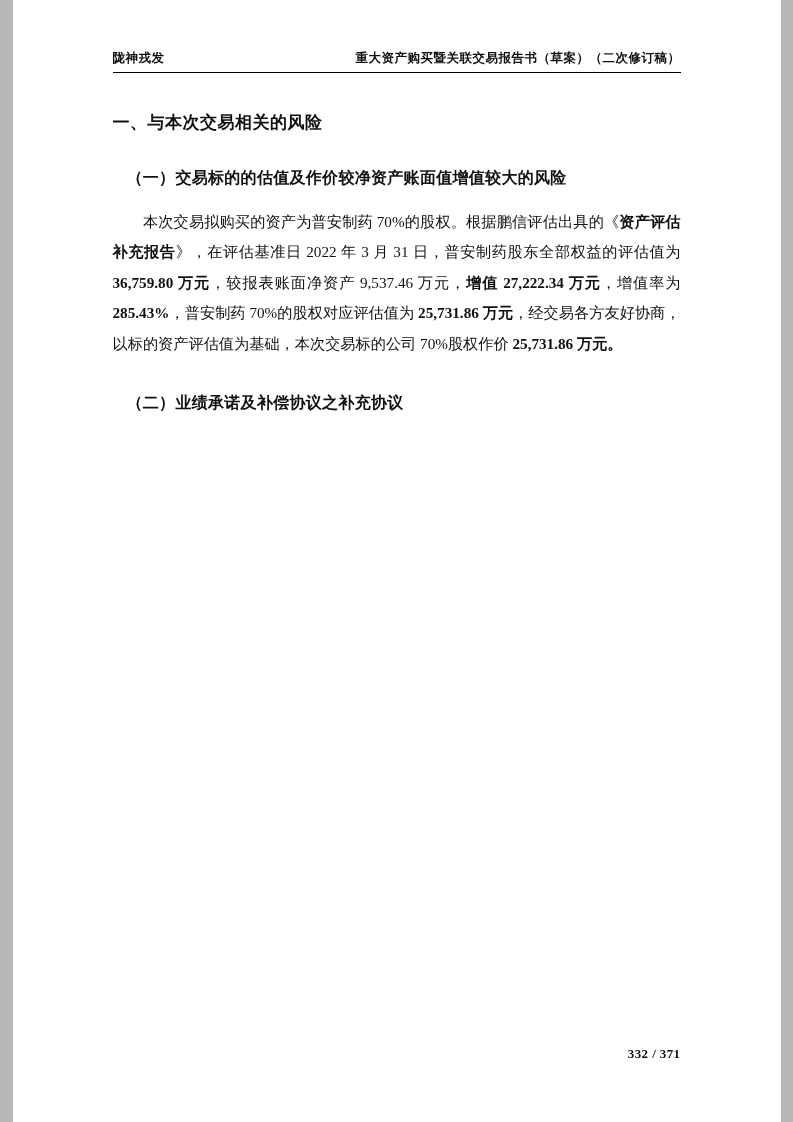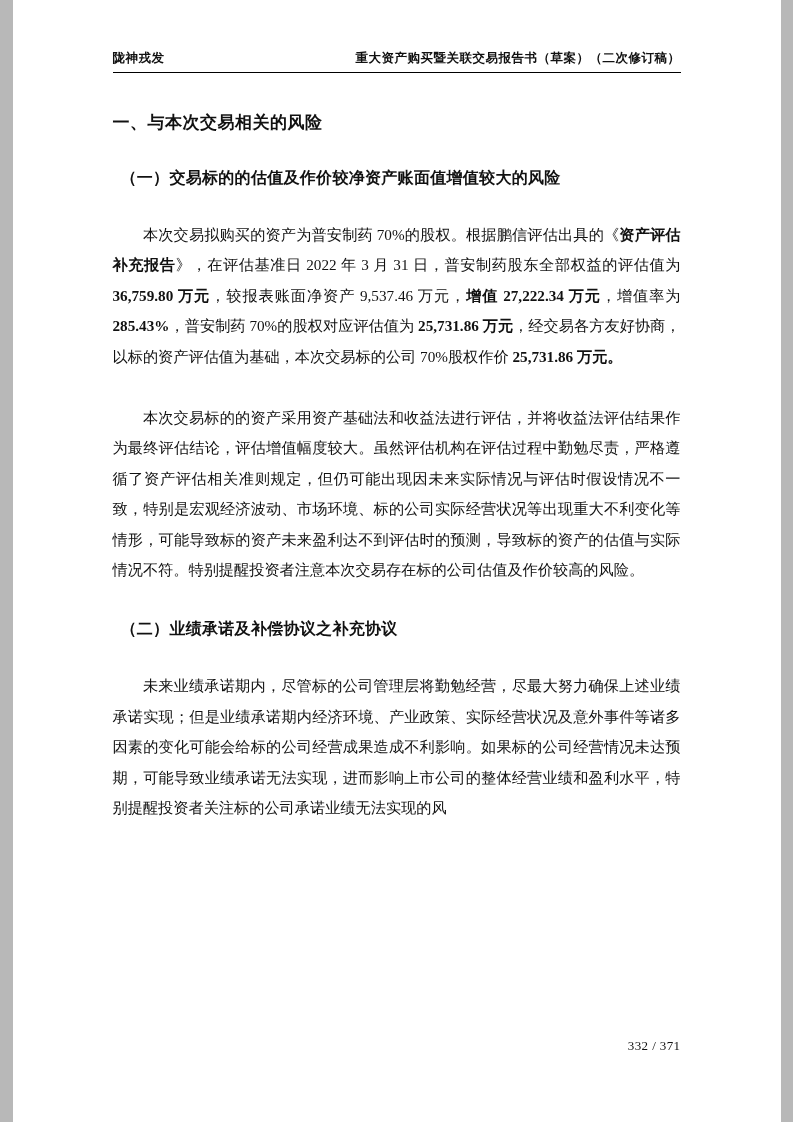--- a/index.html
+++ b/index.html
@@ -54,40 +54,40 @@
   }
   h2.sec1 {
     font-size: 17px;
     font-weight: bold;
     margin: 38px 0 16px 0;
     letter-spacing: 0.5px;
   }
   h3.sec2 {
     font-size: 16px;
     font-weight: bold;
-    margin: 34px 0 0 8px;
+    margin: 34px 0 0 14px;
     letter-spacing: 0.3px;
   }
   p.body {
     font-size: 15.2px;
     line-height: 2.0;
-    margin: 31px 0 0 0;
+    margin: 18px 0 0 0;
     text-align: justify;
     text-justify: inter-ideograph;
     text-indent: 2em;
   }
   .b {
     font-weight: bold;
   }
   .pagenum {
     position: absolute;
     right: 100px;
-    bottom: 68px;
+    bottom: 60px;
     font-size: 13px;
-    font-weight: normal;
+    font-weight: bold;
     letter-spacing: 0.4px;
   }
 </style>
 </head>
 <body>
 
 <div class="page">
 
   <div class="content">
 
@@ -97,24 +97,22 @@
     </div>
     <div class="header-rule"></div>
 
 
     <h2 class="sec1">一、与本次交易相关的风险</h2>
 
     <h3 class="sec2">（一）交易标的的估值及作价较净资产账面值增值较大的风险</h3>
 
     <p class="body"><span>本次交易拟购买的资产为普安制药 70%的股权。根据鹏信评估出具的《</span><span class="b">资产评估补充报告</span><span>》，在评估基准日 2022 年 3 月 31 日，普安制药股东全部权益的评估值为 </span><span class="b">36,759.80 万元</span><span>，较报表账面净资产 9,537.46 万元，</span><span class="b">增值 27,222.34 万元</span><span>，增值率为 </span><span class="b">285.43%</span><span>，普安制药 70%的股权对应评估值为 </span><span class="b">25,731.86 万元</span><span>，经交易各方友好协商，以标的资产评估值为基础，本次交易标的公司 70%股权作价 </span><span class="b">25,731.86 万元。</span></p>
 
-    <p class="body">本次交易标的的资产采用资产基础法和收益法进行评估，并将收益法评估结果作为最终评估结论，评估增值幅度较大。虽然评估机构在评估过程中勤勉尽责，严格遵循了资产评估相关准则规定，但仍可能出现因未来实际情况与评估时假设情况不一致，特别是宏观经济波动、市场环境、标的公司实际经营状况等出现重大不利变化等情形，可能导致标的资产未来盈利达不到评估时的预测，导致标的资产的估值与实际情况不符。特别提醒投资者注意本次交易存在标的公司估值及作价较高的风险。</p>
 
     <h3 class="sec2">（二）业绩承诺及补偿协议之补充协议</h3>
 
 
-    <p class="body">未来业绩承诺期内，尽管标的公司管理层将勤勉经营，尽最大努力确保上述业绩承诺实现；但是业绩承诺期内经济环境、产业政策、实际经营状况及意外事件等诸多因素的变化可能会给标的公司经营成果造成不利影响。如果标的公司经营情况未达预期，可能导致业绩承诺无法实现，进而影响上市公司的整体经营业绩和盈利水平，特别提醒投资者关注标的公司承诺业绩无法实现的风</p>
 
   </div>
 
   <div class="pagenum">332 / 371</div>
 
 </div>
 
 </body></html>

